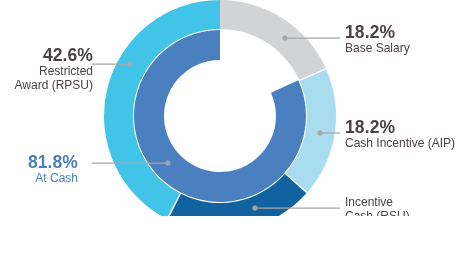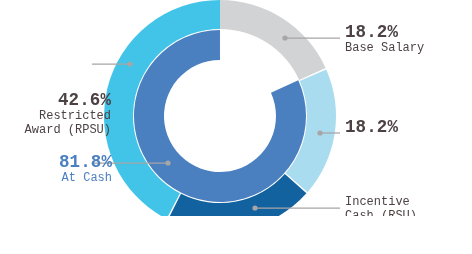--- a/index.html
+++ b/index.html
@@ -10,21 +10,20 @@
   }
   body {
     font-family: "Liberation Sans", sans-serif;
   }
   #stage {
     position: relative;
     width: 472px;
     height: 216px;
     background: #ffffff;
     overflow: hidden;
-    font-family: Liberation Mono, monospace;
   }
   #donut-svg {
     position: absolute;
     left: 0;
     top: 0;
     width: 472px;
     height: 254px;
   }
   .callout {
     position: absolute;
@@ -55,22 +54,22 @@
     color: #4c4244;
   }
   .left-callout.accent .pct,
   .left-callout.accent .name {
     color: #4a7fc0;
   }
   
   #callout-base-salary   { left: 345px; top: 22px; }
   #callout-cash-incentive{ left: 345px; top: 117px; }
   #callout-restricted    { left: 345px; top: 196px; }
-  #callout-performance   { right: 361px; top: 45px; margin-top: 45px; }
-  #callout-at-risk       { right: 360px; top: 152px; }
+  #callout-performance   { right: 379px; top: 45px; }
+  #callout-at-risk       { right: 394px; top: 152px; }
 </style>
 </head>
 <body>
 
 <div id="stage">
 
   <svg id="donut-svg" viewBox="0 0 472 254">
 
     <g>
 
@@ -118,20 +117,23 @@
 
   <div class="callout right-callout" id="callout-base-salary">
     <span class="pct">18.2%</span>
     <span class="name">
       <span>Base Salary</span>
     </span>
   </div>
 
   <div class="callout right-callout" id="callout-cash-incentive">
     <span class="pct">18.2%</span>
+    <span class="name">
+      <span>Cash Incentive (AIP)</span>
+    </span>
   </div>
 
   <div class="callout right-callout" id="callout-restricted">
     <span class="name">
       <span>Incentive</span>
       <span class="line2">Cash (RSU)</span>
     </span>
   </div>
 
   <div class="callout left-callout" id="callout-performance">

